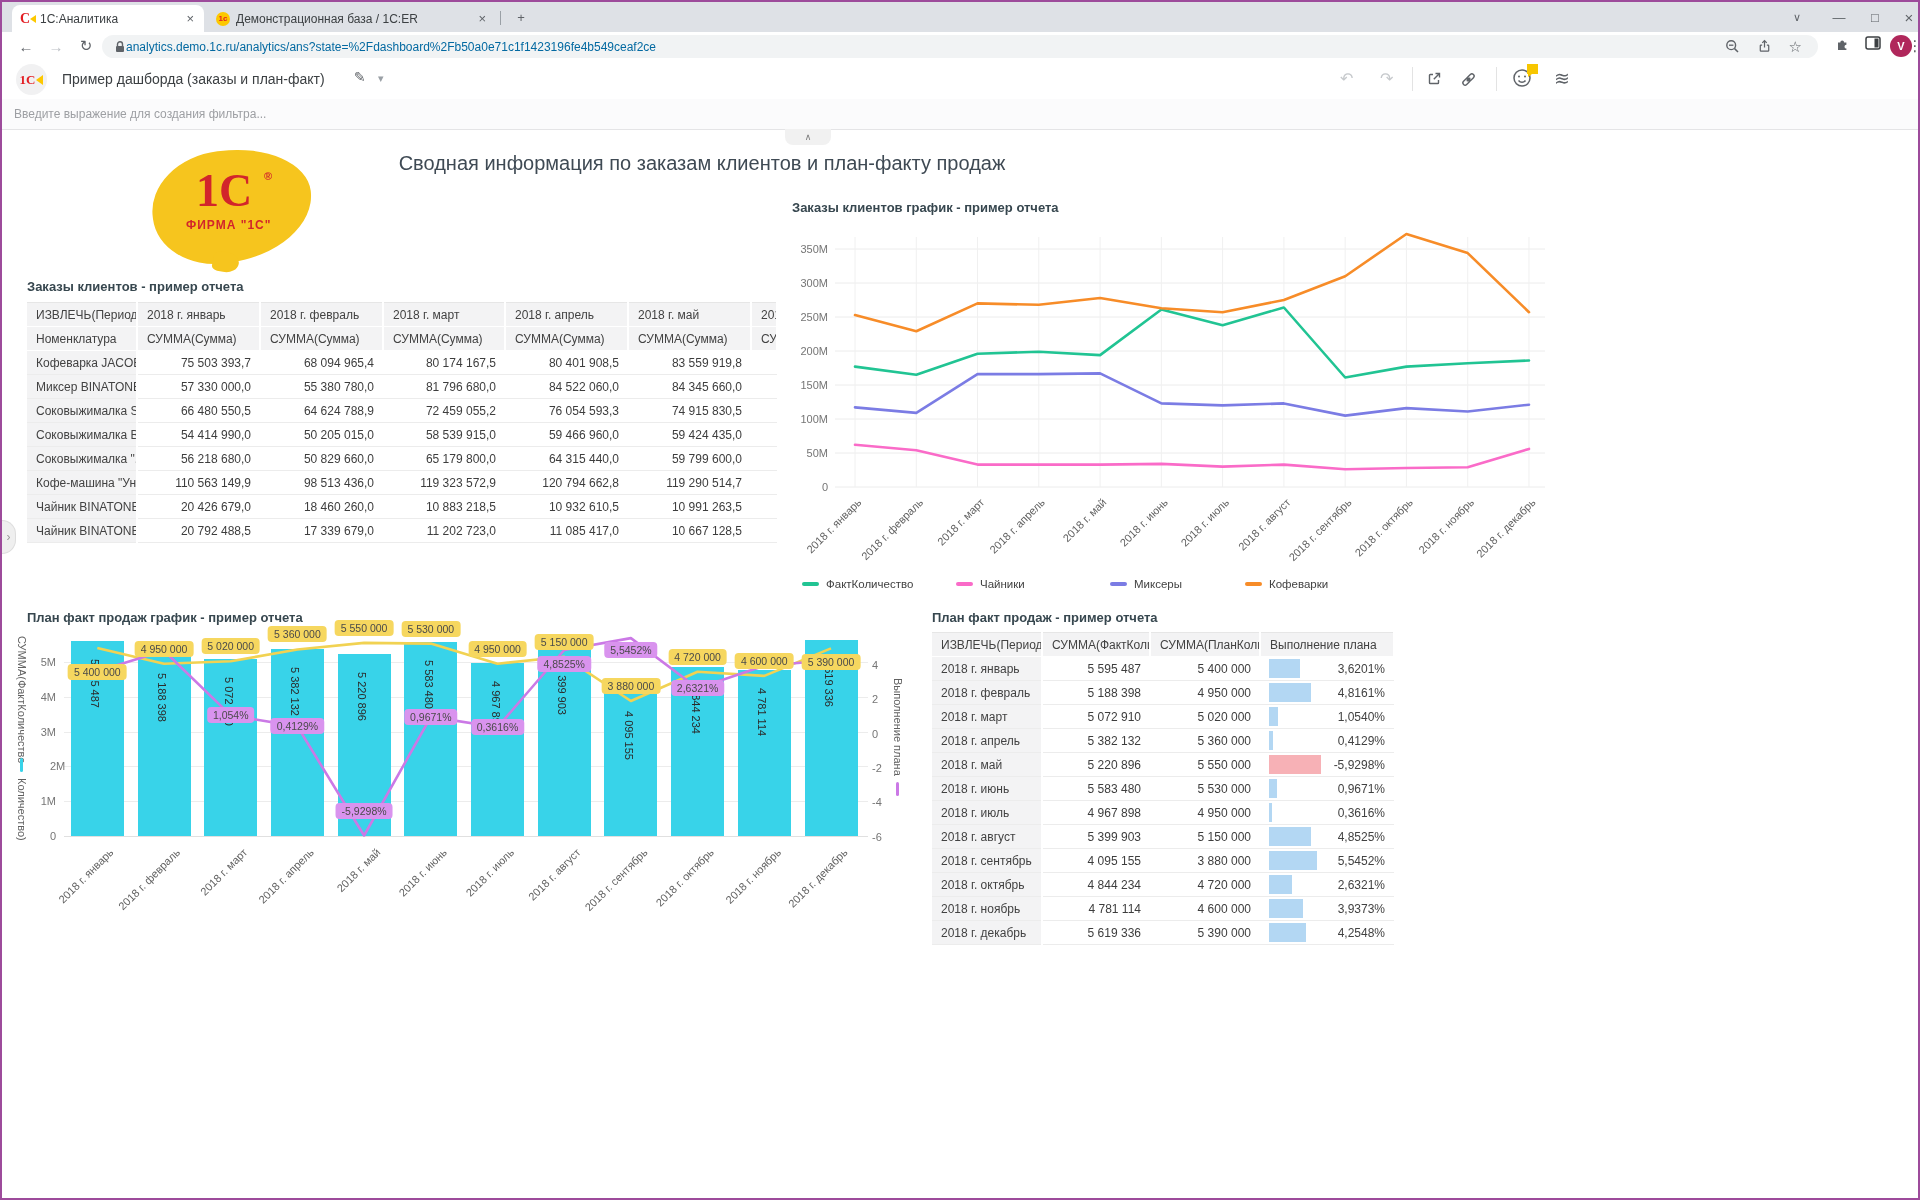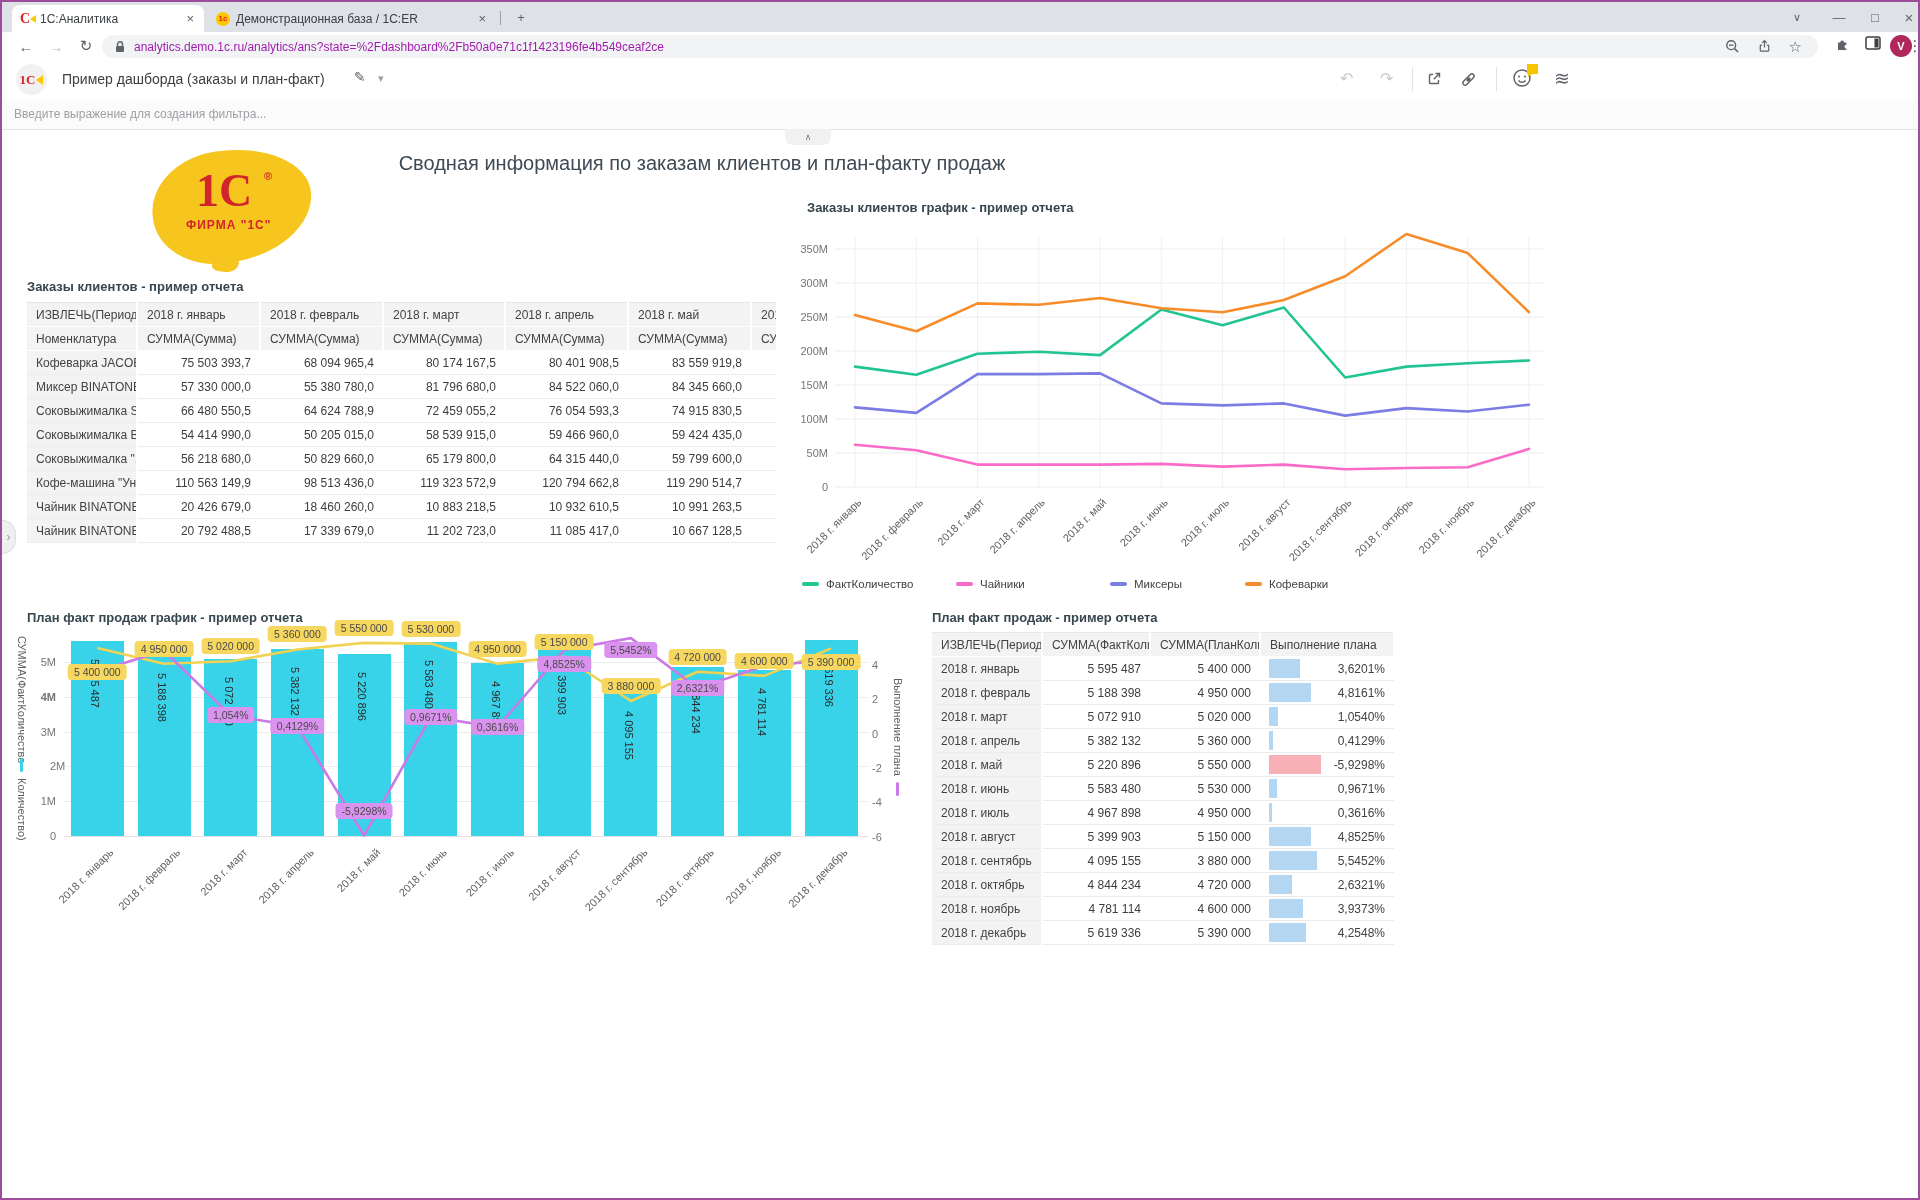--- a/index.html
+++ b/index.html
@@ -14,21 +14,21 @@
   .tab .x{color:#5f6368;font-size:13px;padding:0 2px;}
   .fav1{position:relative;width:14px;height:14px;font-family:"Liberation Serif",serif;}
   .fav1 .c{color:#e31e24;font-weight:bold;font-size:14px;line-height:14px;}
   .fav1 .tri{position:absolute;right:-2px;top:3px;width:0;height:0;border-top:4px solid transparent;border-bottom:4px solid transparent;border-right:6px solid #fdc800;}
   .fav2{width:14px;height:14px;border-radius:50%;background:#fdc800;color:#e31e24;font-weight:bold;font-size:8px;display:flex;align-items:center;justify-content:center;}
   .tabsep{position:absolute;top:9px;width:1px;height:14px;background:#9aa0a6;}
   .chromebtn{position:absolute;top:0;height:30px;width:34px;display:flex;align-items:center;justify-content:center;color:#5f6368;font-size:13px;}
   #toolbar{left:0;top:30px;width:1916px;height:28px;background:#fff;border-bottom:1px solid #e8eaed;}
   .navic{position:absolute;top:3px;width:24px;height:22px;display:flex;align-items:center;justify-content:center;color:#5f6368;font-size:15px;}
   #addressbar{position:absolute;left:100px;top:3px;width:1716px;height:23px;background:#f1f3f4;border-radius:12px;display:flex;align-items:center;}
-  #urltext{font-size:12px;color:#a21caf;margin-left:8px;white-space:nowrap;}
+  #urltext{font-size:12px;color:#0369a1;margin-left:0;white-space:nowrap;}
   .aricon{position:absolute;top:4px;color:#5f6368;}
   svg.ic{display:block;}
   
   #appheader{left:0;top:58px;width:1916px;height:39px;background:#fff;border-bottom:1px solid #e6e6e6;}
   #applogo{position:absolute;left:14px;top:4px;width:31px;height:31px;border-radius:50%;background:#f1f1f2;display:flex;align-items:center;justify-content:center;}
   #applogo .t{color:#e31e24;font-weight:bold;font-size:13px;font-family:"Liberation Serif",serif;}
   #applogo .tri{width:0;height:0;border-top:5px solid transparent;border-bottom:5px solid transparent;border-right:7px solid #fdc800;margin-left:1px;}
   #dashtitle{position:absolute;left:60px;top:11px;font-size:14px;color:#3c4043;}
   .hic{position:absolute;top:9px;color:#5f6368;font-size:16px;}
   .hdiv{position:absolute;top:7px;width:1px;height:24px;background:#e3e3e3;}
@@ -296,21 +296,21 @@
             <td class="num">11 202 723,0</td>
             <td class="num">11 085 417,0</td>
             <td class="num">10 667 128,5</td>
             <td></td>
           </tr>
         </tbody>
     </table>
   </div>
 
   <div class="abs" style="left:780px;top:192px;width:790px;height:420px;" id="oc">
-    <div class="blocktitle" style="position:absolute;left:25px;top:6px;">Заказы клиентов график - пример отчета</div>
+    <div class="blocktitle" style="position:absolute;left:10px;top:6px;">Заказы клиентов график - пример отчета</div>
     <div id="oc-ylabels">
         <div class="ticklab" style="left: 0px; top: 287px; width: 46px; text-align: right;">0</div>
         <div class="ticklab" style="left: 0px; top: 253px; width: 46px; text-align: right;">50M</div>
         <div class="ticklab" style="left: 0px; top: 219px; width: 46px; text-align: right;">100M</div>
         <div class="ticklab" style="left: 0px; top: 185px; width: 46px; text-align: right;">150M</div>
         <div class="ticklab" style="left: 0px; top: 151px; width: 46px; text-align: right;">200M</div>
         <div class="ticklab" style="left: 0px; top: 117px; width: 46px; text-align: right;">250M</div>
         <div class="ticklab" style="left: 0px; top: 83px; width: 46px; text-align: right;">300M</div>
         <div class="ticklab" style="left: 0px; top: 49px; width: 46px; text-align: right;">350M</div>
       </div>
@@ -372,21 +372,21 @@
           <span>Кофеварки</span>
         </div>
       </div>
   </div>
 
   <div class="abs blocktitle" style="left:25px;top:608px;">План факт продаж график - пример отчета</div>
   <div class="abs" style="left:14px;top:628px;width:900px;height:300px;" id="pfc">
       <div style="position: absolute; left: 48px; top: 32px; width: 804px; height: 1px; background: rgb(236, 236, 236);"></div>
       <div class="ticklab" style="left: 8px; top: 26px; width: 32px; text-align: right;">5M</div>
       <div style="position: absolute; left: 48px; top: 66.8px; width: 804px; height: 1px; background: rgb(236, 236, 236);"></div>
-      <div class="ticklab" style="left: 8px; top: 60.8px; width: 32px; text-align: right; font-weight: bold;">4M</div>
+      <div class="ticklab" style="left: 8px; top: 60.8px; width: 32px; text-align: right;">4M</div>
       <div style="position: absolute; left: 48px; top: 101.6px; width: 804px; height: 1px; background: rgb(236, 236, 236);"></div>
       <div class="ticklab" style="left: 8px; top: 95.6px; width: 32px; text-align: right;">3M</div>
       <div style="position: absolute; left: 48px; top: 136.4px; width: 804px; height: 1px; background: rgb(236, 236, 236);"></div>
       <div class="ticklab" style="left: 8px; top: 130.4px; width: 32px; text-align: left; margin-left: 26px;">2M</div>
       <div style="position: absolute; left: 48px; top: 171.2px; width: 804px; height: 1px; background: rgb(236, 236, 236);"></div>
       <div class="ticklab" style="left: 8px; top: 165.2px; width: 32px; text-align: right;">1M</div>
       <div style="position: absolute; left: 48px; top: 206px; width: 804px; height: 1px; background: rgb(224, 224, 224);"></div>
       <div class="ticklab" style="left: 8px; top: 200px; width: 32px; text-align: right;">0</div>
       <div class="ticklab" style="left: 856px; top: 28.7px;">4</div>
       <div class="ticklab" style="left: 856px; top: 63.1px;">2</div>

